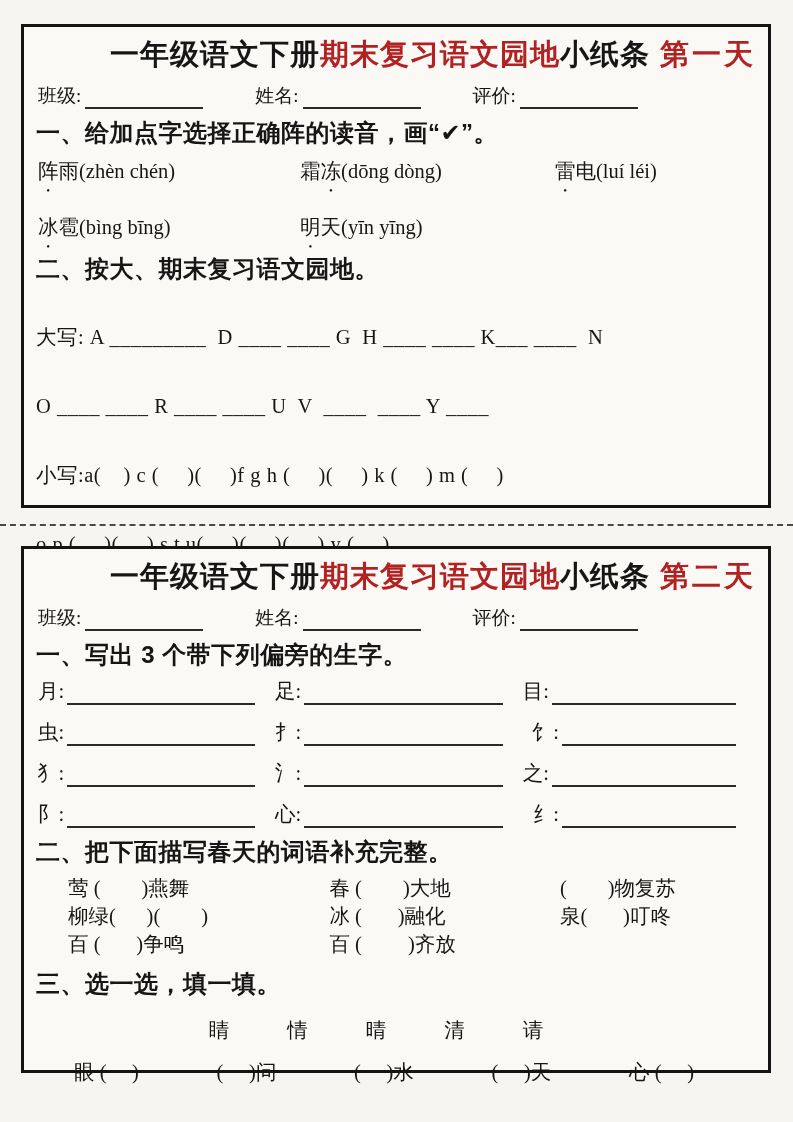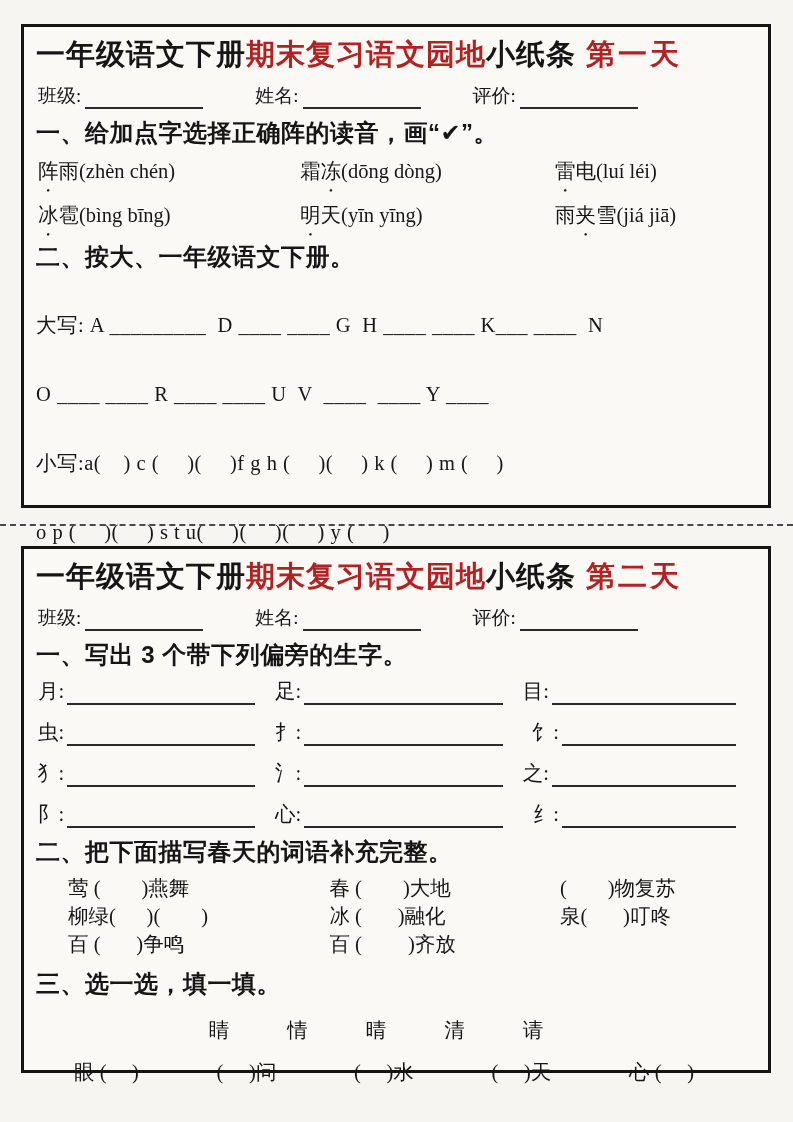--- a/index.html
+++ b/index.html
@@ -19,21 +19,21 @@
     padding:4px 12px 0 12px;
   }
   #box1{top:24px;height:484px;}
   #box2{top:546px;height:527px;}
   .page-divider{
     position:absolute;top:524px;left:0;width:793px;
     border-top:2px dashed #4a4a4a;
     height:0;
   }
   .title{
-    text-align:left;
+    text-align:right;
     font-family:"Liberation Sans","DejaVu Sans",sans-serif;
     font-weight:bold;
     font-size:29px;
     letter-spacing:1px;
     margin:4px 0 8px 0;
     white-space:nowrap;
   }
   .red{color:#b22222;}
   .title .day{font-family:"Liberation Serif","DejaVu Serif",serif;margin-left:10px;letter-spacing:3px;}
   .meta{
@@ -52,21 +52,21 @@
     font-family:"Liberation Sans","DejaVu Sans",sans-serif;
     font-weight:bold;
     font-size:24px;
     margin:3px 0 6px 0;
     letter-spacing:0.5px;
   }
   
   .words{
     display:grid;
     grid-template-columns:36.5% 35.5% 28%;
-    row-gap:16px;
+    row-gap:28px;
     font-size:20.5px;
     margin:8px 0 12px 2px;
   }
   .word-cell{white-space:pre;}
   .dotted{position:relative;display:inline-block;}
   .dotted::after{
     content:"\2022";
     position:absolute;left:50%;bottom:-11px;
     transform:translateX(-50%);
     font-size:11px;color:#161616;
@@ -149,24 +149,23 @@
   </div>
 
   <div class="sec-head">一、给加点字选择正确阵的读音，画“✔”。</div>
 
   <div class="words">
     <div class="word-cell"><span></span><span class="dotted">阵</span><span>雨</span><span>(zhèn chén)</span></div>
     <div class="word-cell"><span>霜</span><span class="dotted">冻</span><span></span><span>(dōng dòng)</span></div>
     <div class="word-cell"><span></span><span class="dotted">雷</span><span>电</span><span>(luí léi)</span></div>
     <div class="word-cell"><span></span><span class="dotted">冰</span><span>雹</span><span>(bìng bīng)</span></div>
     <div class="word-cell"><span></span><span class="dotted">明</span><span>天</span><span>(yīn yīng)</span></div>
-    <div class="word-cell"><span>雨</span><span class="dotted">夹</span><span>雪</span><span>(jiá jiā)</span></div>
-  </div>
-
-  <div class="sec-head">二、按大、一年级语文下册。</div>
+  </div>
+
+  <div class="sec-head">二、按大、期末复习语文园地。</div>
 
   <div class="alpha">大写: A _________  D ____ ____ G  H ____ ____ K___ ____  N</div>
   <div class="alpha">O ____ ____ R ____ ____ U  V  ____  ____ Y ____</div>
   <div class="alpha">小写:a(    ) c (     )(     )f g h (     )(     ) k (     ) m (     )</div>
   <div class="alpha">o p (     )(     ) s t u(     )(     )(     ) y (     )</div>
 
   <div class="sec-head">三、写笔顺。</div>
 
   <div class="stroke-grid">
     <div class="stroke-item">

